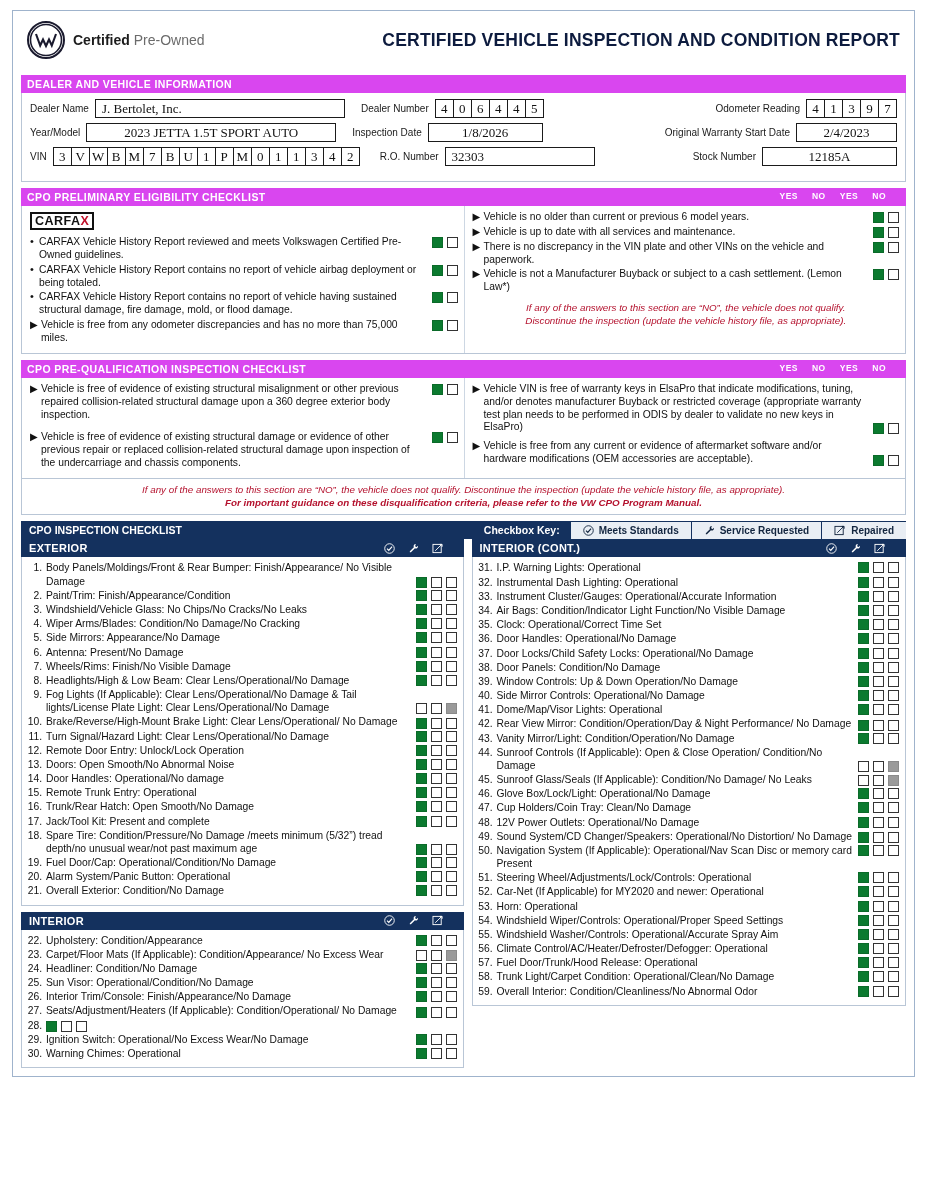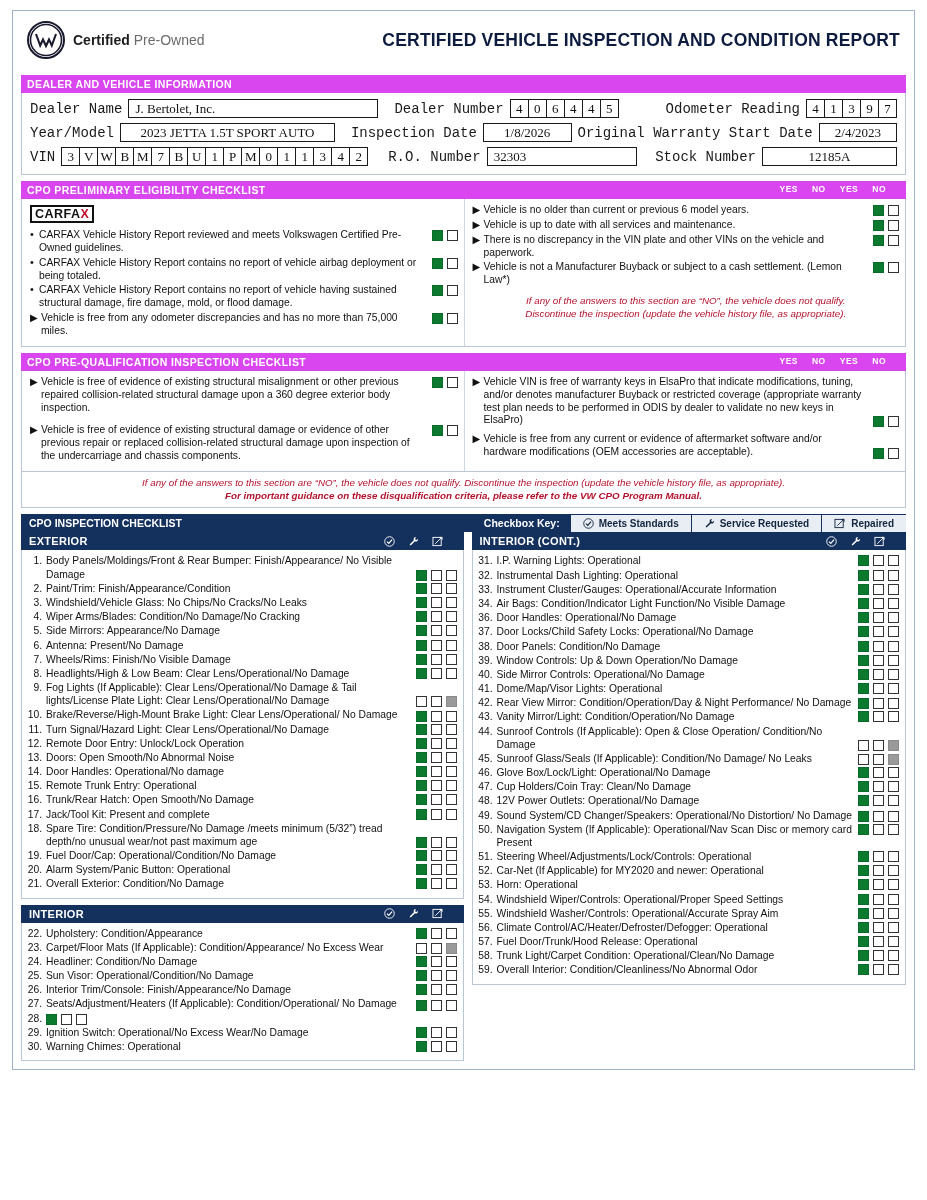--- a/index.html
+++ b/index.html
@@ -51,21 +51,21 @@
     display:flex; align-items:flex-start;
     margin-top: 6px;
   }
   .bar .yesno {
     margin-left:auto; display:flex; gap:14px; font-size:8.5px;
     letter-spacing:0.5px; padding-right:14px;
   }
   
   .dealer-box { border:1px solid #b9c6d6; border-top:none; padding: 6px 8px 8px 8px; }
   .row { display:flex; align-items:center; margin-bottom:5px; gap:6px; }
-  .lbl { font-size:14px; color:#1a1a1a; white-space:nowrap;font-family:Liberation Mono, monospace; }
+  .lbl { font-size:10px; color:#1a1a1a; white-space:nowrap; }
   .val {
     border:1px solid #1b1b1b; height:19px; display:flex; align-items:center;
     padding: 0 6px; font-family:"Liberation Serif", serif; font-size:13px;
   }
   .val.center { justify-content:center; }
   .boxes { display:flex; }
   .boxes span {
     border:1px solid #1b1b1b; width:19px; height:19px;
     display:flex; align-items:center; justify-content:center;
     font-family:"Liberation Serif", serif; font-size:13px;
@@ -174,28 +174,28 @@
         <span>4</span>
         <span>1</span>
         <span>3</span>
         <span>9</span>
         <span>7</span>
       </div>
     </div>
 
     <div class="row">
       <span class="lbl">Year/Model</span>
-      <div class="val center" style="width:286px;">2023 JETTA 1.5T SPORT AUTO</div>
+      <div class="val center" style="width:250px;">2023 JETTA 1.5T SPORT AUTO</div>
       <span class="lbl" style="margin-left:10px;">Inspection Date</span>
       <div class="val center" style="width:115px;">1/8/2026</div>
       <span class="lbl" style="margin-left:auto;">Original Warranty Start Date</span>
       <div class="val center" style="width:101px;">2/4/2023</div>
     </div>
 
-    <div class="row" style="margin-bottom:0;">
+    <div class="row" style="margin-bottom:7px;">
       <span class="lbl">VIN</span>
       <div class="boxes">
         <span>3</span>
         <span>V</span>
         <span>W</span>
         <span>B</span>
         <span>M</span>
         <span>7</span>
         <span>B</span>
         <span>U</span>
@@ -776,20 +776,29 @@
         <div class="li">
               <span class="num">34.</span>
               <span class="txt">Air Bags: Condition/Indicator Light Function/No Visible Damage</span>
               <span class="cbs">
                 <i class="cb green"></i>
                 <i class="cb blank"></i>
                 <i class="cb blank"></i>
               </span>
             </div>
         <div class="li">
+              <span class="num">35.</span>
+              <span class="txt">Clock: Operational/Correct Time Set</span>
+              <span class="cbs">
+                <i class="cb green"></i>
+                <i class="cb blank"></i>
+                <i class="cb blank"></i>
+              </span>
+            </div>
+        <div class="li">
               <span class="num">36.</span>
               <span class="txt">Door Handles: Operational/No Damage</span>
               <span class="cbs">
                 <i class="cb green"></i>
                 <i class="cb blank"></i>
                 <i class="cb blank"></i>
               </span>
             </div>
         <div class="li">
               <span class="num">37.</span>

